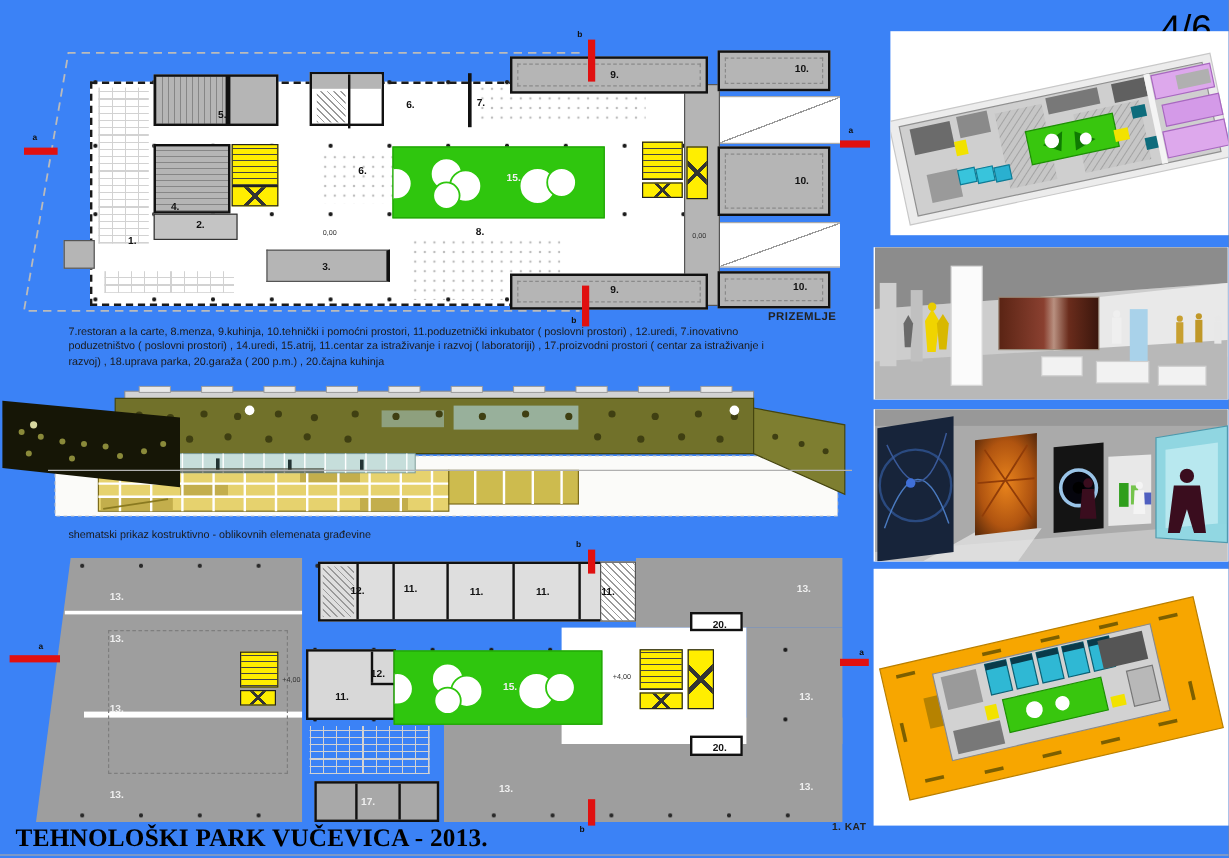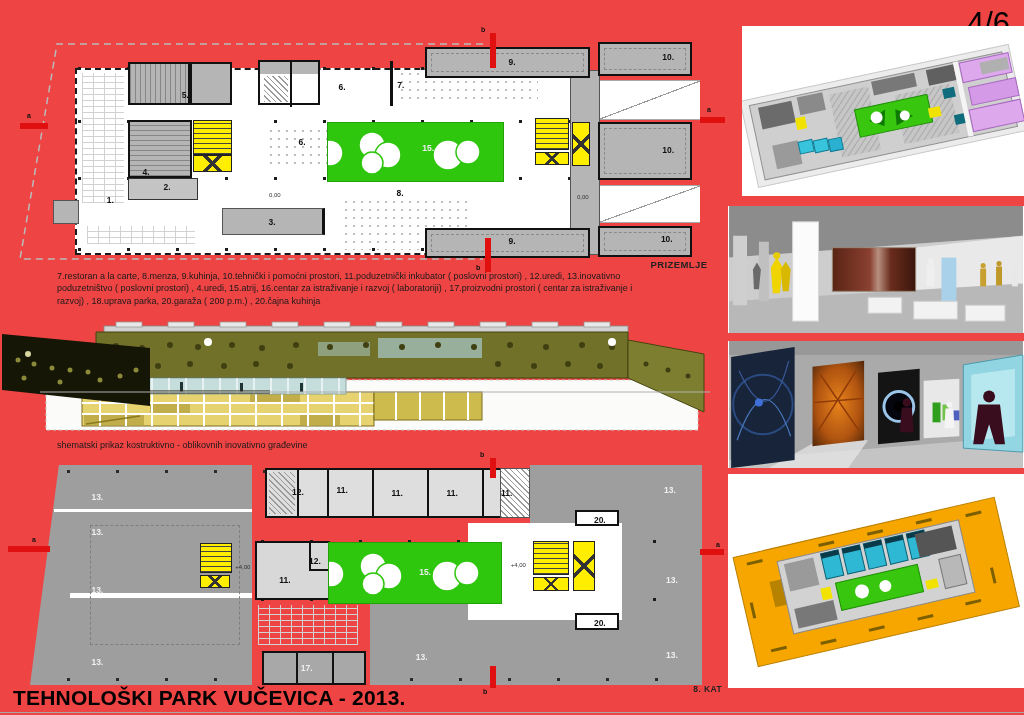--- a/index.html
+++ b/index.html
@@ -1,21 +1,21 @@
 <!DOCTYPE html>
 <html><head>
 <meta charset="utf-8">
 <style>
   html,body{margin:0;padding:0;background:#888;}
-  .page{position:relative;width:1024px;height:715px;background:#ef4444;overflow:hidden;
+  .page{position:relative;width:1024px;height:715px;background:#3b82f6;overflow:hidden;
         font-family:"Liberation Sans","DejaVu Sans",sans-serif;color:#111;margin:0 auto;}
   .abs{position:absolute;box-sizing:border-box;}
   
   .page-number{position:absolute;right:14px;top:6px;font-size:31px;font-weight:400;color:#000;}
-  .board-title{position:absolute;left:13px;top:686px;font-size:21px;font-weight:700;letter-spacing:.2px;color:#000;}
+  .board-title{position:absolute;left:13px;top:686px;font-size:21px;font-weight:700;letter-spacing:.2px;color:#000;font-family:Liberation Serif, serif;}
   .legend{position:absolute;left:57px;top:270px;width:600px;font-size:9px;line-height:12.4px;color:#1a1a1a;}
   .caption{position:absolute;left:57px;top:440px;font-size:9px;color:#1a1a1a;}
   .plan-name{position:absolute;font-size:9.5px;font-weight:700;color:#222;letter-spacing:.4px;}
   .plan-name.small{font-size:8.5px;}
   
   .plan{position:absolute;}
   .room,.zone{position:absolute;box-sizing:border-box;}
   .slab{background:#fff;border:2px dashed #1a1a1a;}
   .grey{background:#b5b5b5;}
   .grey2{background:#9e9e9e;}
@@ -148,25 +148,25 @@
         <span class="plan-label" style="left: 70.3%; top: 86.2%;">9.</span>
         <span class="plan-label" style="left: 92.6%; top: 11.7%;">10.</span>
         <span class="plan-label" style="left: 92.6%; top: 49.4%;">10.</span>
         <span class="plan-label" style="left: 92.4%; top: 85.4%;">10.</span>
         <span class="plan-label light" style="left: 58.3%; top: 48.6%;">15.</span>
         <span class="plan-label tiny" style="left: 36.4%; top: 67.6%;">0,00</span>
         <span class="plan-label tiny" style="left: 80.4%; top: 68.4%;">0,00</span>
       </div>
   </div>
 
-  <div class="plan-name" style="left:640px;top:259px;width:78px;text-align:center;">PRIZEMLJE</div>
+  <div class="plan-name" style="left:640px;top:259px;width:78px;text-align:left;">PRIZEMLJE</div>
 
   <div class="legend">
-    <div>7.restoran a la carte, 8.menza, 9.kuhinja, 10.tehnički i pomoćni prostori, 11.poduzetnički inkubator ( poslovni prostori) , 12.uredi, 13.inovativno</div>
-    <div>poduzetništvo ( poslovni prostori) , 4.uredi, 15.atrij, 16.centar za istraživanje i razvoj ( laboratoriji) , 17.proizvodni prostori ( centar za istraživanje i</div>
+    <div>7.restoran a la carte, 8.menza, 9.kuhinja, 10.tehnički i pomoćni prostori, 11.poduzetnički inkubator ( poslovni prostori) , 12.uredi, 7.inovativno</div>
+    <div>poduzetništvo ( poslovni prostori) , 14.uredi, 15.atrij, 11.centar za istraživanje i razvoj ( laboratoriji) , 17.proizvodni prostori ( centar za istraživanje i</div>
     <div>razvoj) , 18.uprava parka, 20.garaža ( 200 p.m.) , 20.čajna kuhinja</div>
   </div>
 
   <div class="abs" style="left:0;top:320px;width:712px;height:114px;">
     <svg viewBox="0 0 712 114" style="width:100%;height:100%">
       <rect x="46" y="60" width="652" height="50" fill="#fbfbf9" stroke="#cccccc" stroke-dasharray="3 3"></rect>
 
       <rect x="82" y="72" width="292" height="34" fill="#e6d26e" stroke="#7c6c1c"></rect>
       <g fill="#a08a2a" opacity="0.5">
         <rect x="84" y="95" width="60" height="10"></rect>
@@ -253,21 +253,21 @@
           <circle cx="24" cy="58" r="2.5"></circle>
           <circle cx="60" cy="62" r="2.5"></circle>
           <circle cx="100" cy="60" r="2.5"></circle>
         <circle cx="120" cy="56" r="2.5"></circle>
           <circle cx="136" cy="50" r="2.5"></circle>
       </g>
       <circle cx="28" cy="34" r="3" fill="#d8d8a0"></circle>
       <path d="M40 72 H710" stroke="#b0b0b0" stroke-width="1"></path>
     </svg>
   </div>
-  <div class="caption">shematski prikaz kostruktivno - oblikovnih inovativno građevine</div>
+  <div class="caption">shematski prikaz kostruktivno - oblikovnih elemenata građevine</div>
 
   <div class="plan" style="left:30px;top:455px;width:680px;height:235px;">
 
     <div class="room grey2" style="left:0;top:10px;width:222px;height:220px;clip-path:polygon(13% 0,100% 0,100% 100%,0 100%);">
       <div class="abs" style="left:24px;top:44px;width:198px;height:3px;background:#fff;"></div>
       <div class="abs" style="left:40px;top:128px;width:182px;height:5px;background:#fff;"></div>
       <div class="abs" style="left:60px;top:60px;width:150px;height:120px;border:1px dashed #7e7e7e;"></div>
     </div>
 
     <div class="room grey2" style="left:500px;top:10px;width:172px;height:58px;"></div>
@@ -352,21 +352,21 @@
         <span class="plan-label" style="left: 41.9%; top: 45.1%;">12.</span>
         <span class="plan-label" style="left: 37.5%; top: 53.2%;">11.</span>
         <span class="plan-label" style="left: 83.8%; top: 27.7%;">20.</span>
         <span class="plan-label" style="left: 83.8%; top: 71.5%;">20.</span>
         <span class="plan-label light" style="left: 58.1%; top: 49.8%;">15.</span>
         <span class="plan-label tiny" style="left: 31.3%; top: 47.7%;">+4,00</span>
         <span class="plan-label tiny" style="left: 71.8%; top: 46.8%;">+4,00</span>
       </div>
   </div>
 
-  <div class="plan-name small" style="left:676px;top:684px;width:46px;text-align:right;">8. KAT</div>
+  <div class="plan-name small" style="left:676px;top:684px;width:46px;text-align:right;">1. KAT</div>
 
   <div class="board-title">TEHNOLOŠKI PARK VUČEVICA - 2013.</div>
   <div class="bottom-rule"></div>
 
   <figure class="render" style="left:742px;top:26px;width:282px;height:170px;">
     <svg viewBox="0 0 282 170">
       <defs>
         <pattern id="dg1" width="5" height="5" patternTransform="rotate(45)" patternUnits="userSpaceOnUse">
           <rect width="5" height="5" fill="#c6c6c6"></rect>
             <line x1="0" y1="0" x2="0" y2="5" stroke="#9c9c9c" stroke-width="1.4"></line>

